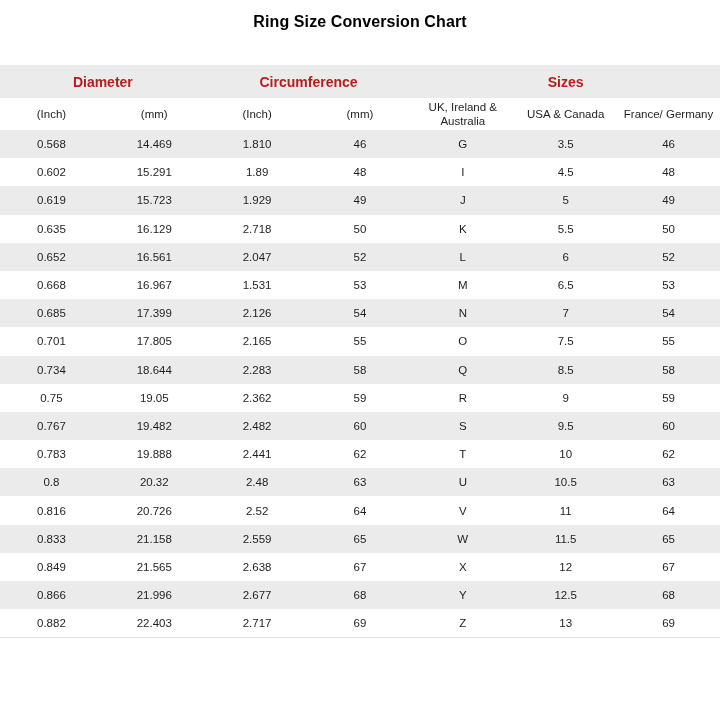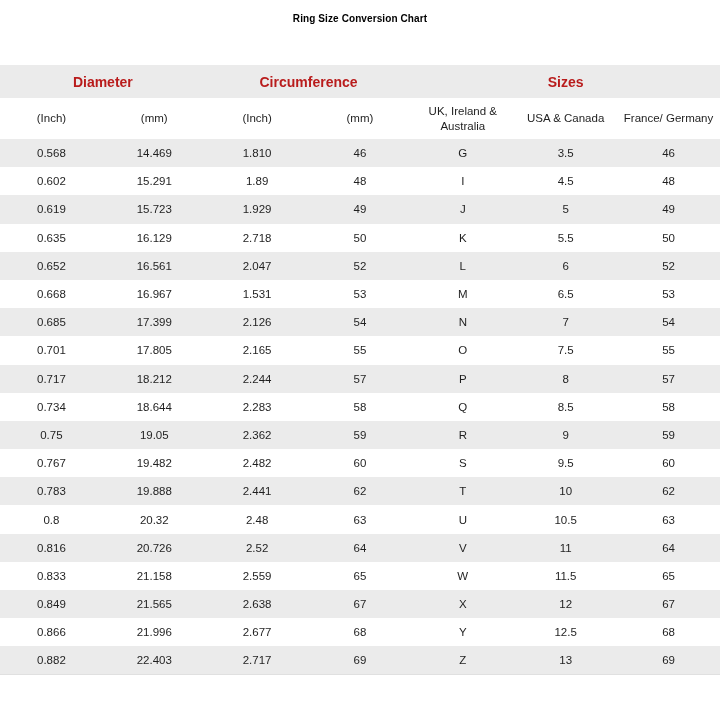--- a/index.html
+++ b/index.html
@@ -18,21 +18,21 @@
     height:720px;
     overflow:hidden;
   }
   .page{width:720px;}
   .title{
     height:65px;
     display:flex;
     align-items:flex-start;
     justify-content:center;
     padding-top:13px;
-    font-size:10px;
+    font-size:16px;
     font-weight:bold;
     color:#000000;
     letter-spacing:0.1px;
   }
   table.conversion-table{
     width:720px;
     border-collapse:collapse;
     table-layout:fixed;
     border-bottom:1px solid var(--table-bottom-border);
   }
@@ -48,21 +48,21 @@
     background:var(--header-bg);
     height:33px;
   }
   tr.group-header-row th{
     font-weight:bold;
     font-size:14px;
     color:#b91c1c;
   }
   tr.column-header-row{
     background:var(--row-bg);
-    height:41px;
+    height:32px;
   }
   tr.column-header-row th{
     line-height:1.25;
     padding:0 6px;
   }
   tbody tr{
     height:28.2px;
     background:var(--row-bg);
     margin-top:12px;
   }
@@ -160,29 +160,20 @@
         <tr>
           <td>0.701</td>
           <td>17.805</td>
           <td>2.165</td>
           <td>55</td>
           <td>O</td>
           <td>7.5</td>
           <td>55</td>
         </tr>
         <tr>
-          <td>0.717</td>
-          <td>18.212</td>
-          <td>2.244</td>
-          <td>57</td>
-          <td>P</td>
-          <td>8</td>
-          <td>57</td>
-        </tr>
-        <tr>
           <td>0.734</td>
           <td>18.644</td>
           <td>2.283</td>
           <td>58</td>
           <td>Q</td>
           <td>8.5</td>
           <td>58</td>
         </tr>
         <tr>
           <td>0.75</td>

